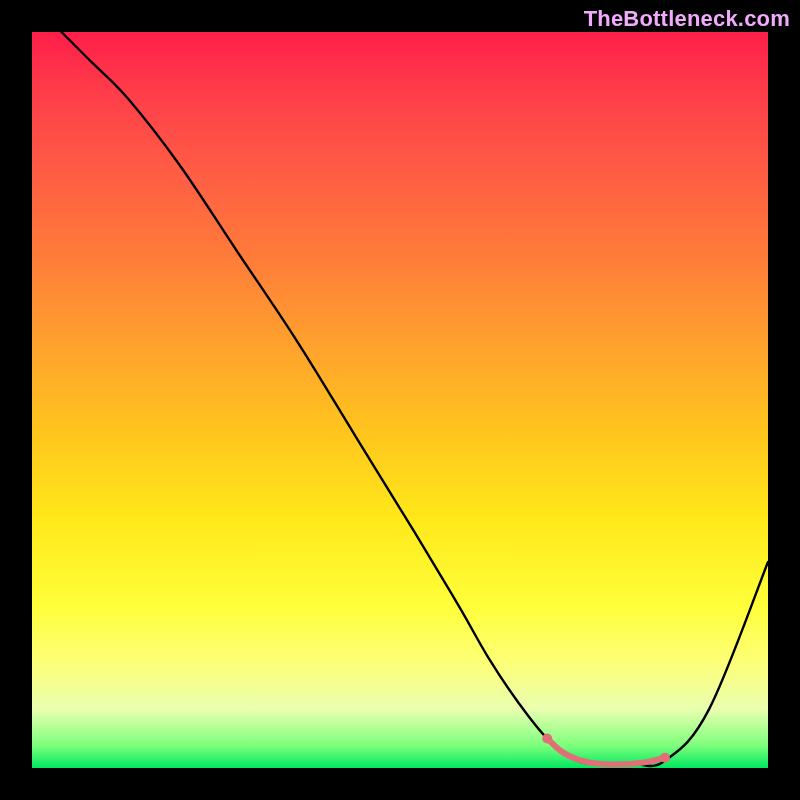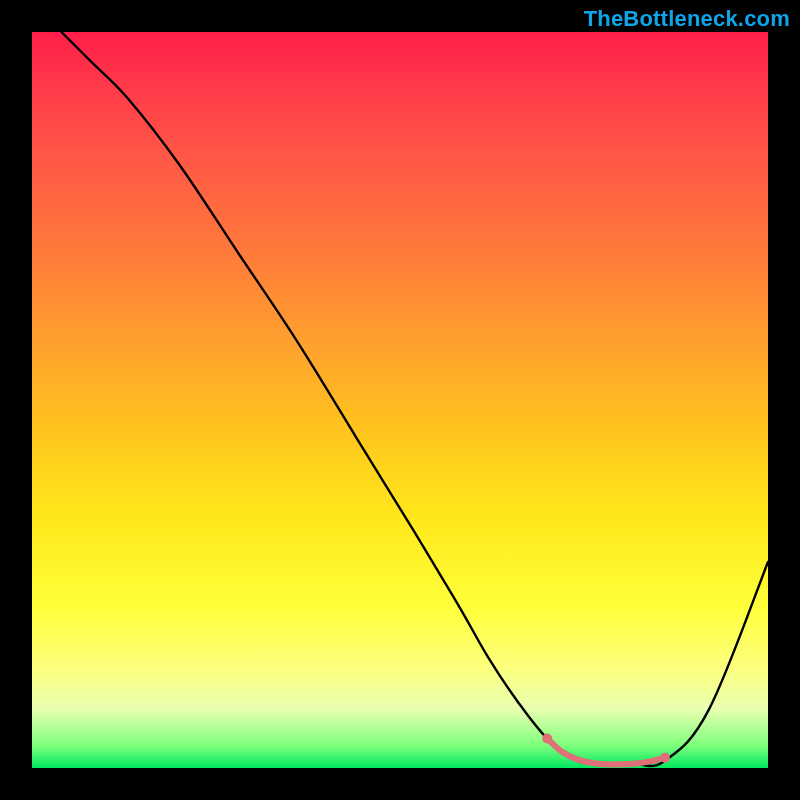--- a/index.html
+++ b/index.html
@@ -38,21 +38,21 @@
       #7cff7c 97%,
       #00e860 100%
     );
   }
   .watermark {
     position: absolute;
     top: 6px;
     right: 10px;
     font-size: 22px;
     font-weight: 600;
-    color: #0ea5e9;
+    color: #f0abfc;
     letter-spacing: 0.2px;
     font-family: Arial, sans-serif;
   }
   .curve-svg {
     position: absolute;
     left: 0;
     top: 0;
     width: 736px;
     height: 736px;
   }

